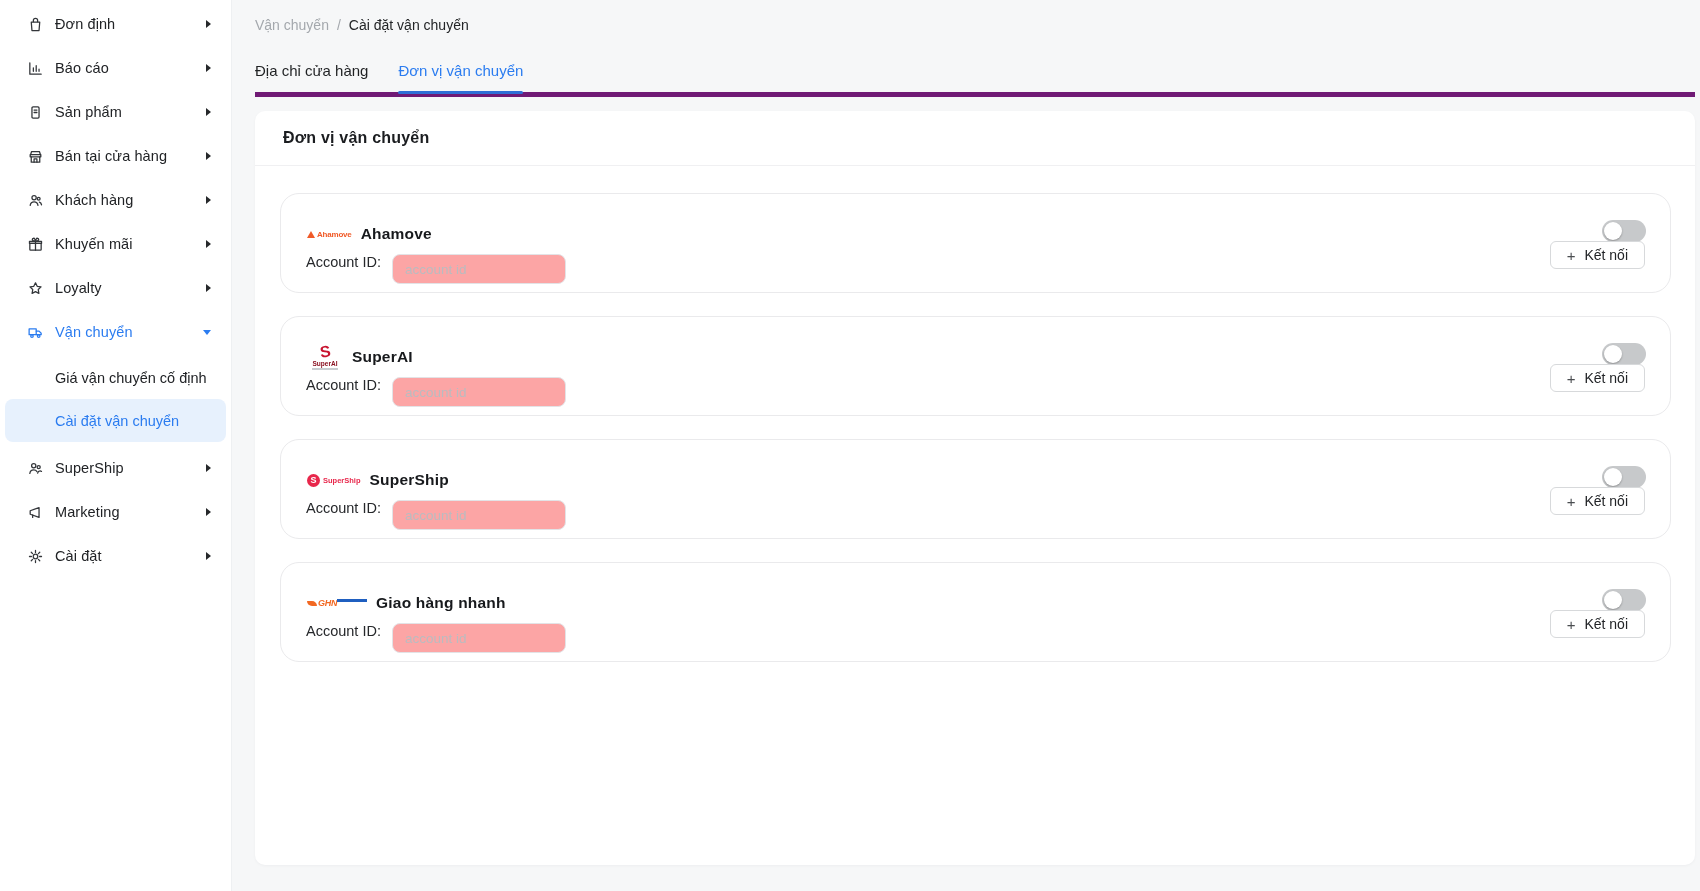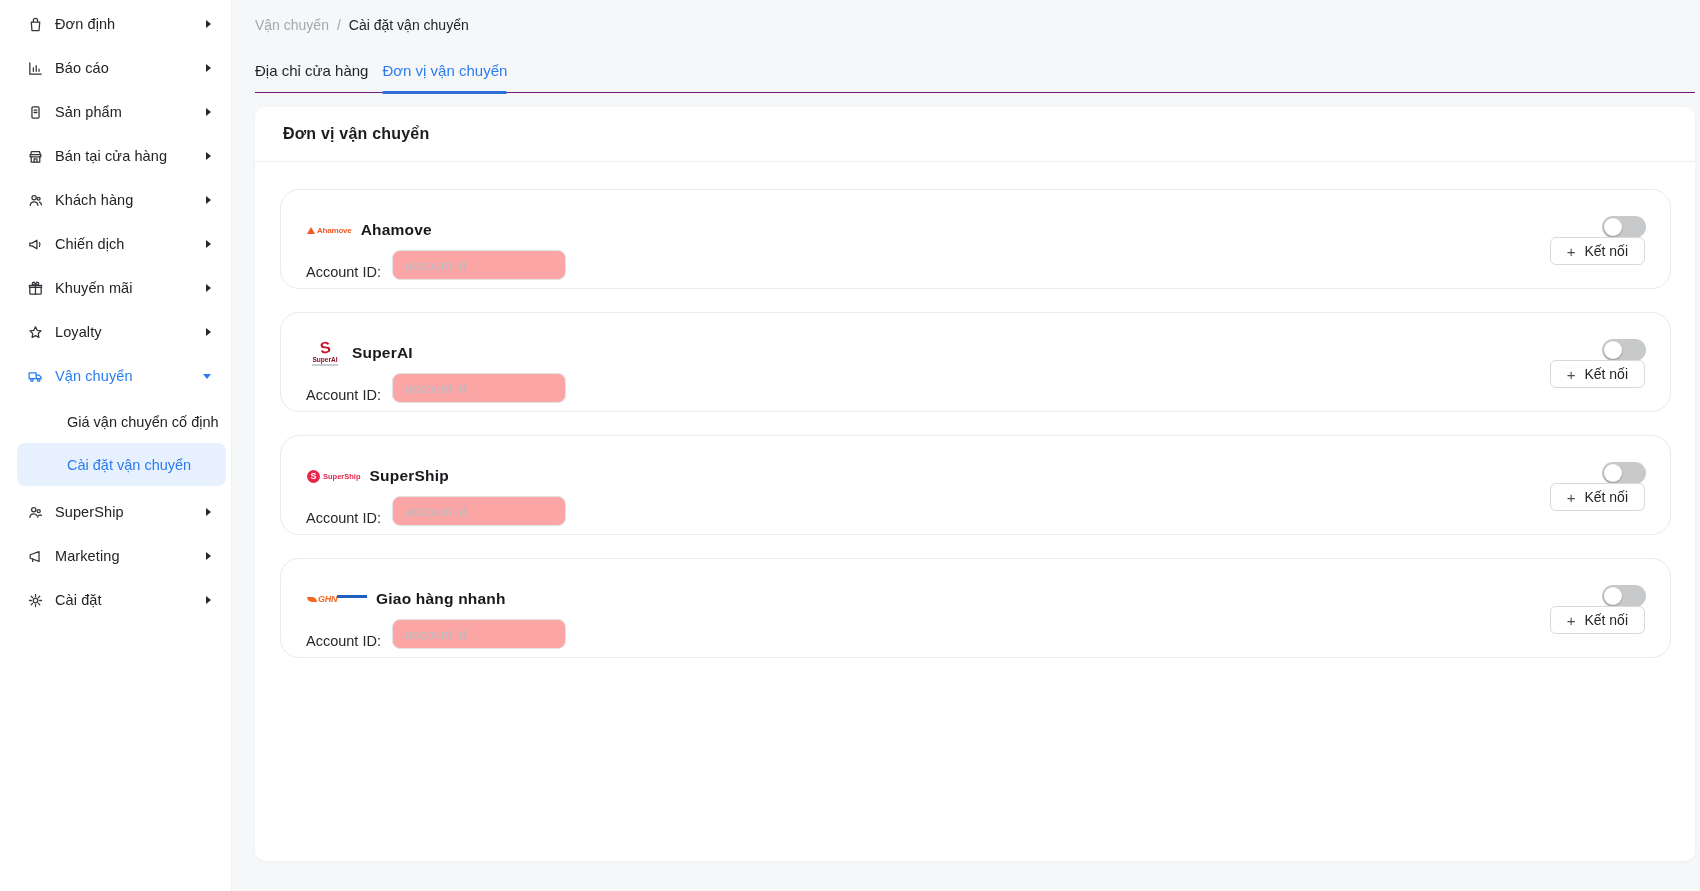--- a/index.html
+++ b/index.html
@@ -14,55 +14,55 @@
   .side-item .ico { width:17px; height:17px; margin-right:11px; display:flex;
     align-items:center; justify-content:center; color:#33363a; flex:none; }
   .side-item .ico svg { width:17px; height:17px; }
   .side-item .lbl { flex:1; letter-spacing:.1px; white-space:nowrap; }
   .caret-r { width:0; height:0; border-left:5px solid #26282b;
     border-top:4px solid transparent; border-bottom:4px solid transparent; }
   .caret-d { width:0; height:0; border-top:5px solid #2b7cf0;
     border-left:4px solid transparent; border-right:4px solid transparent; }
   .side-item.active { color:#2b7cf0; }
   .side-item.active .ico { color:#2b7cf0; }
-  .submenu { padding:2px 0 4px 0;margin-left:12px; }
+  .submenu { padding:2px 0 4px 0; }
   .sub-item { height:43px; display:flex; align-items:center; padding-left:50px;
     font-size:14.5px; color:#212326; cursor:pointer; margin:0 5px; border-radius:8px; }
   .sub-item.active { background:#e7f1fd; color:#2b7cf0; }
 
   
   .content { position:absolute; left:232px; top:0; width:1468px; height:891px;
     padding:0 5px 0 23px; }
   .breadcrumb { padding-top:15px; height:35px; font-size:14px; display:flex; gap:8px;
     align-items:center; }
   .bc-parent { color:#a4a8ad; cursor:pointer; }
   .bc-sep { color:#a4a8ad; }
   .bc-current { color:#232527; }
 
-  .tabbar { margin-top:27px; border-bottom:1px solid #701a75; display:flex; gap:14px; }
+  .tabbar { margin-top:27px; border-bottom:5px solid #701a75; display:flex; gap:30px; }
   .tab { font-size:15px; padding-bottom:13px; cursor:pointer; color:#1f2123;
     position:relative; }
   .tab.active { color:#2b7cf0; }
   .tab.active::after { content:""; position:absolute; left:0; right:0; bottom:-2px;
     height:3px; border-radius:2px; background:#2f6fd6; }
 
   .panel { margin-top:14px; width:1440px; height:754px; background:#ffffff;
     border-radius:10px; box-shadow:0 1px 3px rgba(20,25,40,.04); }
   .panel-head { height:55px; display:flex; align-items:center; padding-left:28px;
     border-bottom:1px solid #f0f0f2; }
   .panel-title { font-size:16px; font-weight:700; color:#1b1d20; letter-spacing:.2px; }
   .panel-body { padding:27px 24px 0 25px; }
 
   .prov-card { position:relative; height:100px; border:1px solid #eaeaec;
     border-radius:19px; margin-bottom:23px; background:#fff; }
   .row-title { position:absolute; left:26px; top:24px; height:32px; display:flex;
     align-items:center; gap:9px; }
   .prov-name { font-size:15.5px; font-weight:700; color:#17191c; letter-spacing:.2px; }
   .row-account { position:absolute; left:25px; top:60px; height:30px; display:flex;
-    align-items:flex-end; }
+    align-items:flex-start; }
   .acc-label { font-size:14.5px; color:#26282b; width:86px; }
   .acc-input { width:174px; height:30px; border:1px solid #e3e3e6; background:#fca5a5;
     border-radius:8px; padding:0 12px; font-size:13.5px; color:#55585c; outline:none;
     font-family:"Liberation Sans", sans-serif; }
   .acc-input::placeholder { color:#b9bcc0; }
 
   .toggle { position:absolute; right:24px; top:26px; width:44px; height:22px;
     background:#c7c9cb; border-radius:11px; cursor:pointer; }
   .toggle .knob { position:absolute; left:2px; top:2px; width:18px; height:18px;
     background:#ffffff; border-radius:50%; box-shadow:0 1px 2px rgba(0,0,0,.28); }
@@ -156,30 +156,20 @@
           <circle cx="10" cy="8" r="3"></circle>
           <path d="M4.5 19c.5-3.4 2.7-5 5.5-5s5 1.6 5.5 5"></path>
           <circle cx="16.5" cy="9.5" r="2"></circle>
           <path d="M17.5 14.2c1.6.5 2.6 1.8 3 3.8"></path>
         </svg>
     </span>
     <span class="lbl">Khách hàng</span>
     <span class="caret-r"></span>
   </div>
 
-  <div class="side-item">
-    <span class="ico">
-      <svg viewBox="0 0 24 24" fill="none" stroke="currentColor" stroke-width="1.8" stroke-linecap="round" stroke-linejoin="round">
-          <path d="M4 10v4h3l7 4V6l-7 4H4z"></path>
-          <path d="M17.5 9.5a4 4 0 0 1 0 5"></path>
-        </svg>
-    </span>
-    <span class="lbl">Chiến dịch</span>
-    <span class="caret-r"></span>
-  </div>
 
   <div class="side-item">
     <span class="ico">
       <svg viewBox="0 0 24 24" fill="none" stroke="currentColor" stroke-width="1.8" stroke-linecap="round" stroke-linejoin="round">
           <rect x="4" y="10.5" width="16" height="9.5" rx="1"></rect>
           <path d="M3.5 7.5h17v3h-17z"></path>
           <path d="M12 7.5V20"></path>
           <path d="M12 7.5c-3 0-4.5-1-4.5-2.5a1.8 1.8 0 0 1 3.5-.6c.4 1 .7 1.9 1 3.1zm0 0c3 0 4.5-1 4.5-2.5a1.8 1.8 0 0 0-3.5-.6c-.4 1-.7 1.9-1 3.1z"></path>
         </svg>
     </span>

